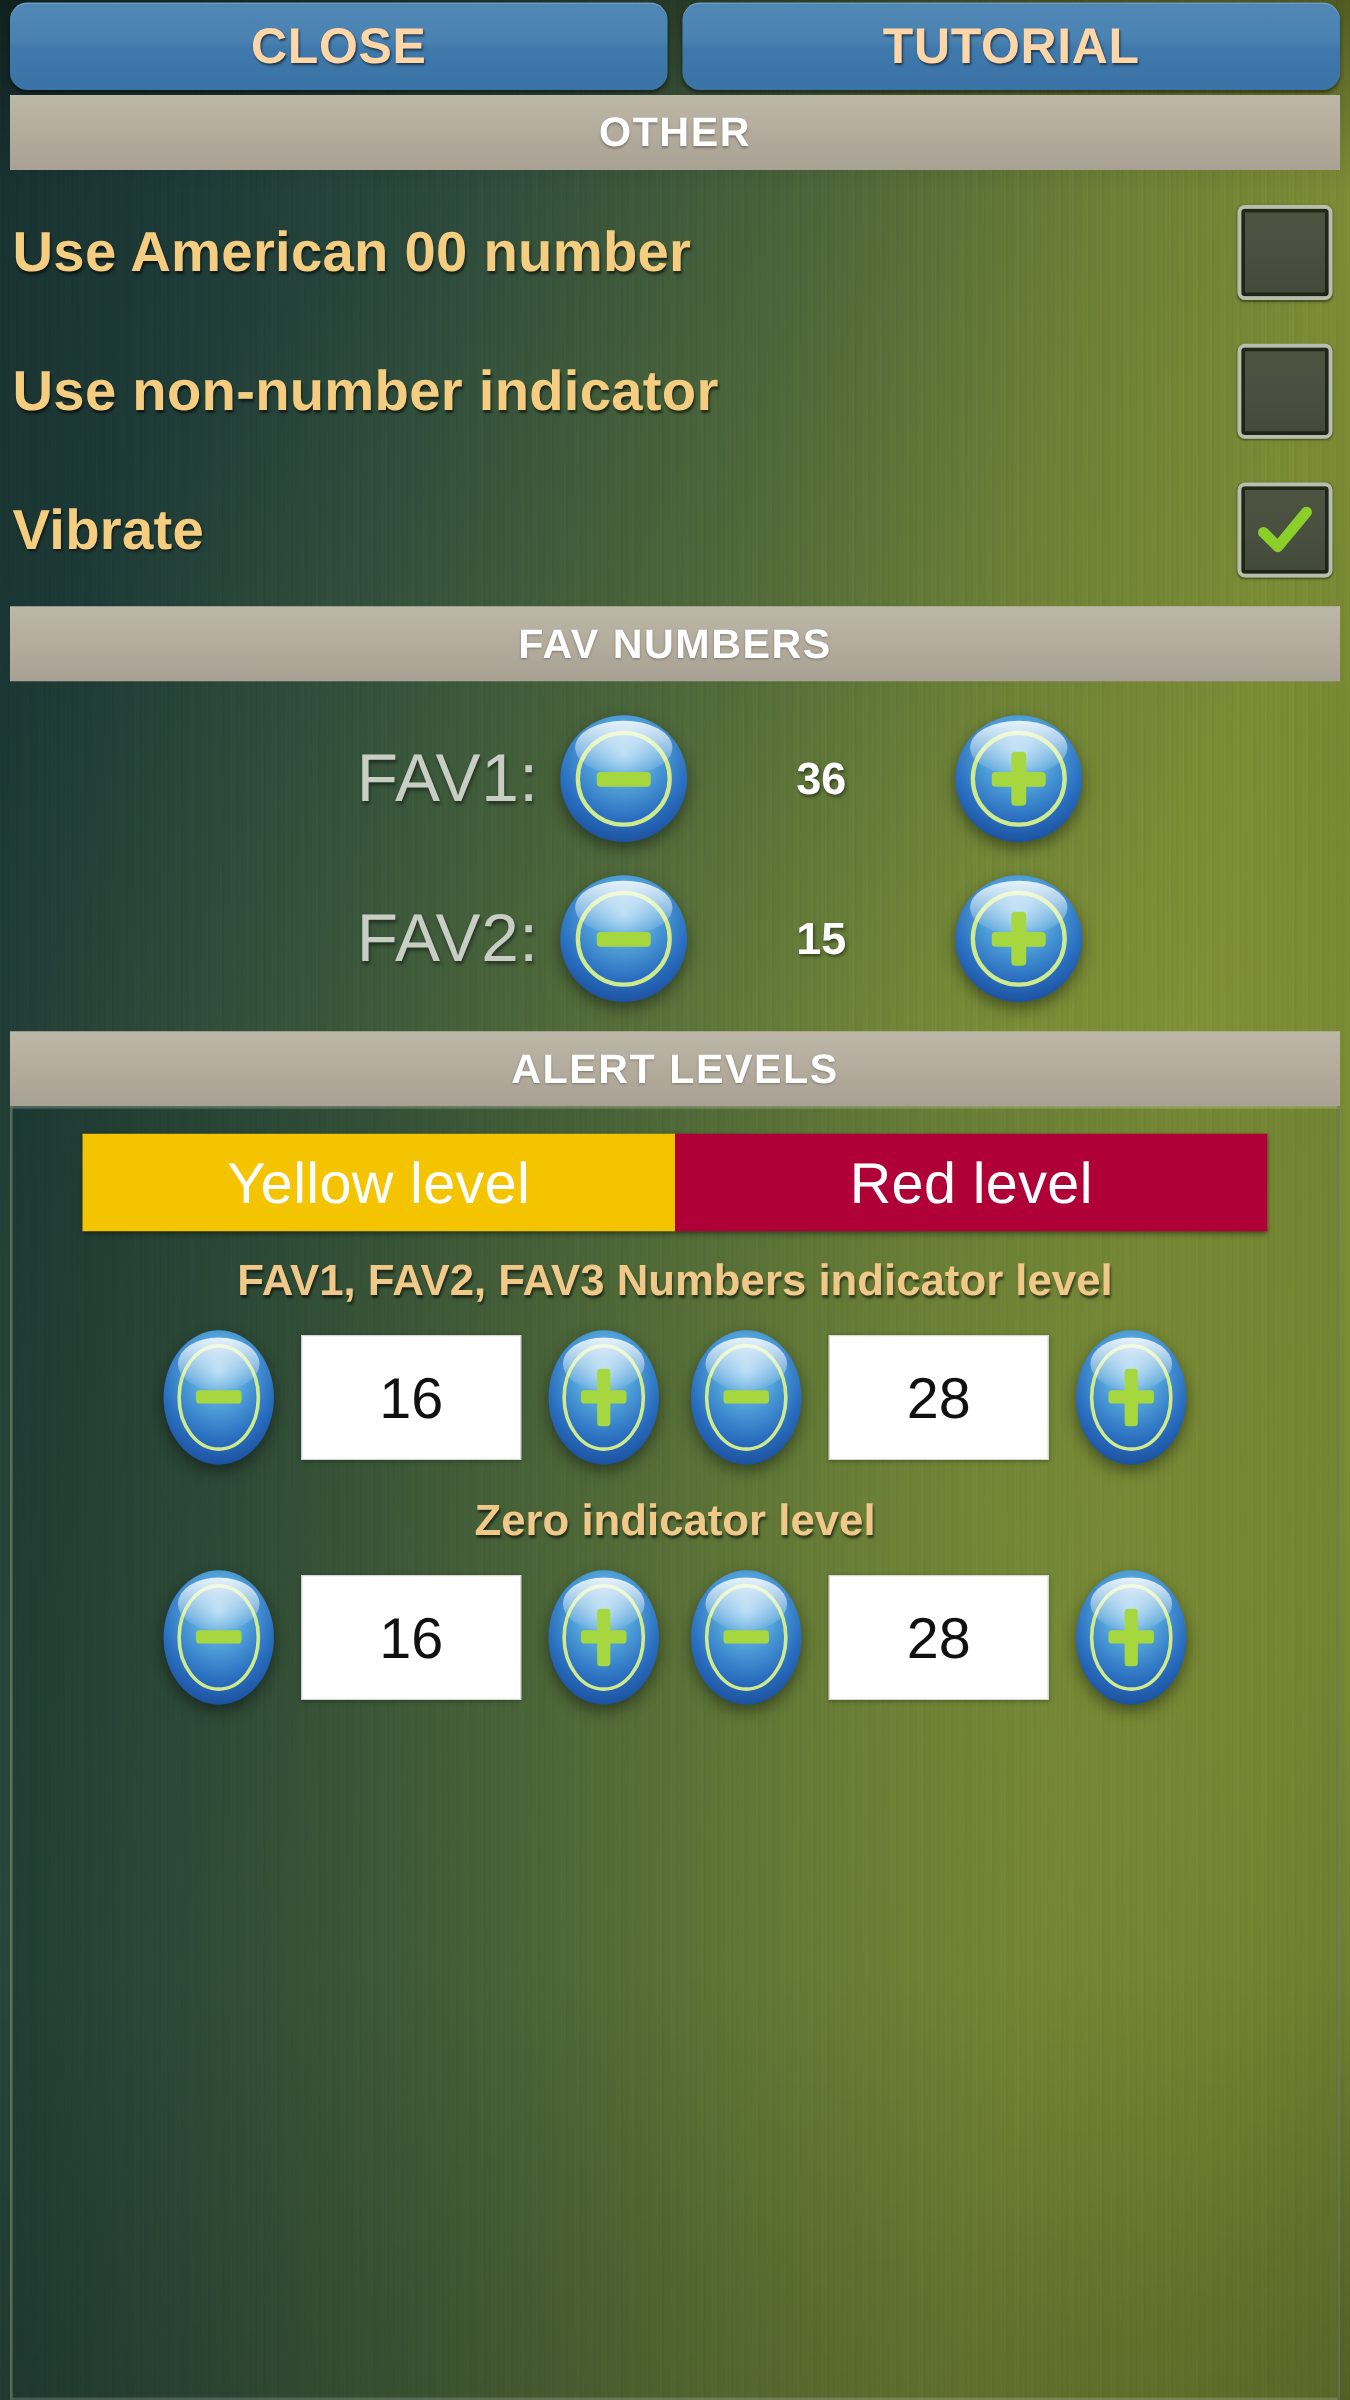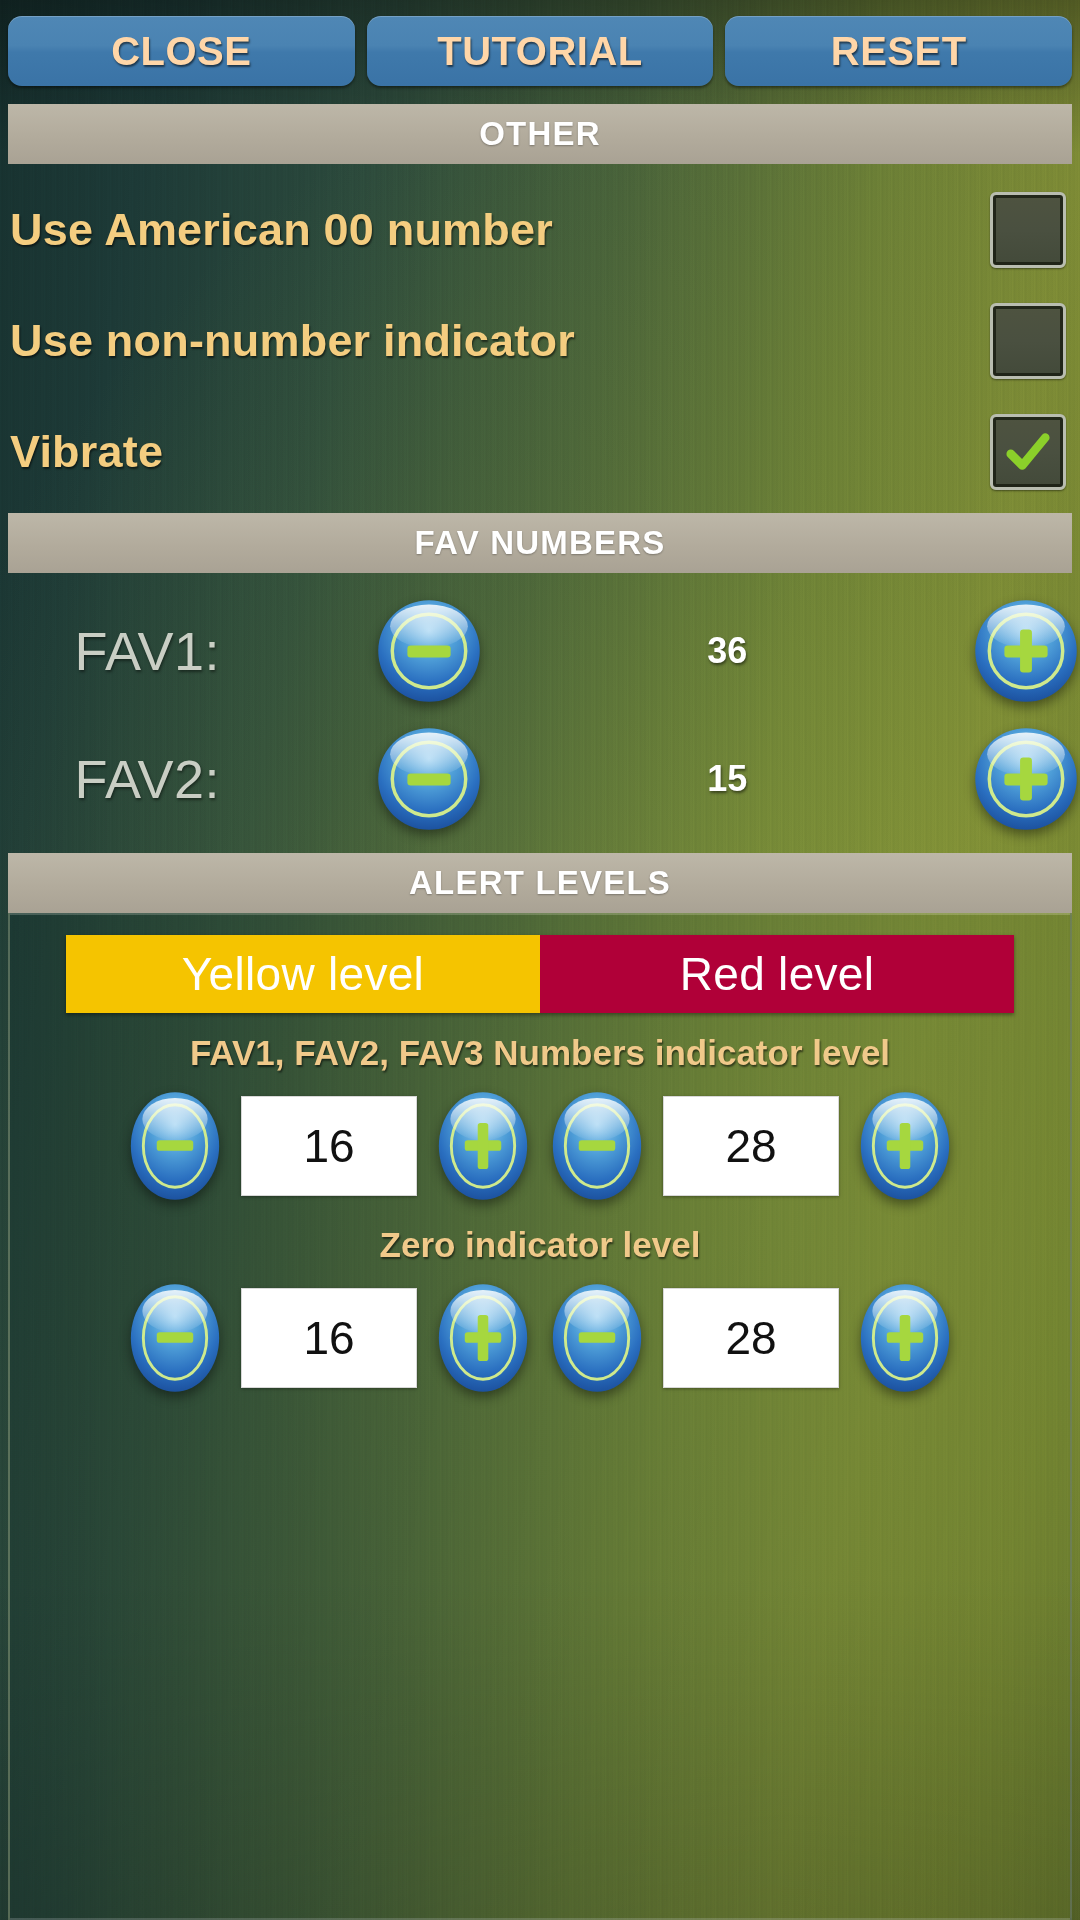--- a/index.html
+++ b/index.html
@@ -53,21 +53,21 @@
     z-index: 0;
   }
 
   .layer { position: relative; z-index: 2; }
 
   
   .topbar {
     display: flex;
     gap: 12px;
     padding: 8px 8px 10px 8px;
-    height: 104px;
+    height: 76px;
     align-items: center;
   }
   .topbtn {
     flex: 1;
     height: 70px;
     border-radius: 14px;
     border: none;
     background: linear-gradient(180deg, #4f87b5 0%, #4a83b2 42%, #3f79ab 52%, #3a73a6 100%);
     box-shadow: 0 2px 3px rgba(0,0,0,0.45), inset 0 1px 0 rgba(255,255,255,0.22);
     color: #ffd6a8;
@@ -131,21 +131,21 @@
     width: 46px;
     height: 46px;
   }
   .cbox.on .tick { display: block; }
 
   
   .favzone { padding: 14px 0 10px 0; }
   .favrow {
     display: flex;
     align-items: center;
-    justify-content: space-between;
+    justify-content: center;
     height: 128px;
     gap: 14px;
   }
   .favlabel {
     color: #c9cec4;
     font-size: 54px;
     font-weight: 400;
     width: 220px;
     text-align: right;
     text-shadow: 1px 2px 3px rgba(0,0,0,0.45);
@@ -237,21 +237,20 @@
   }
 </style>
 </head>
 <body>
 
 <div id="app">
 
   <div class="topbar layer">
     <div class="topbtn">CLOSE</div>
     <div class="topbtn">TUTORIAL</div>
-    <div class="topbtn">RESET</div>
   </div>
 
   <div class="sectionbar layer">OTHER</div>
 
   <div class="checkzone layer">
 
     <div class="checkrow">
       <div class="lbl">Use American 00 number</div>
       <div class="cbox">
         

